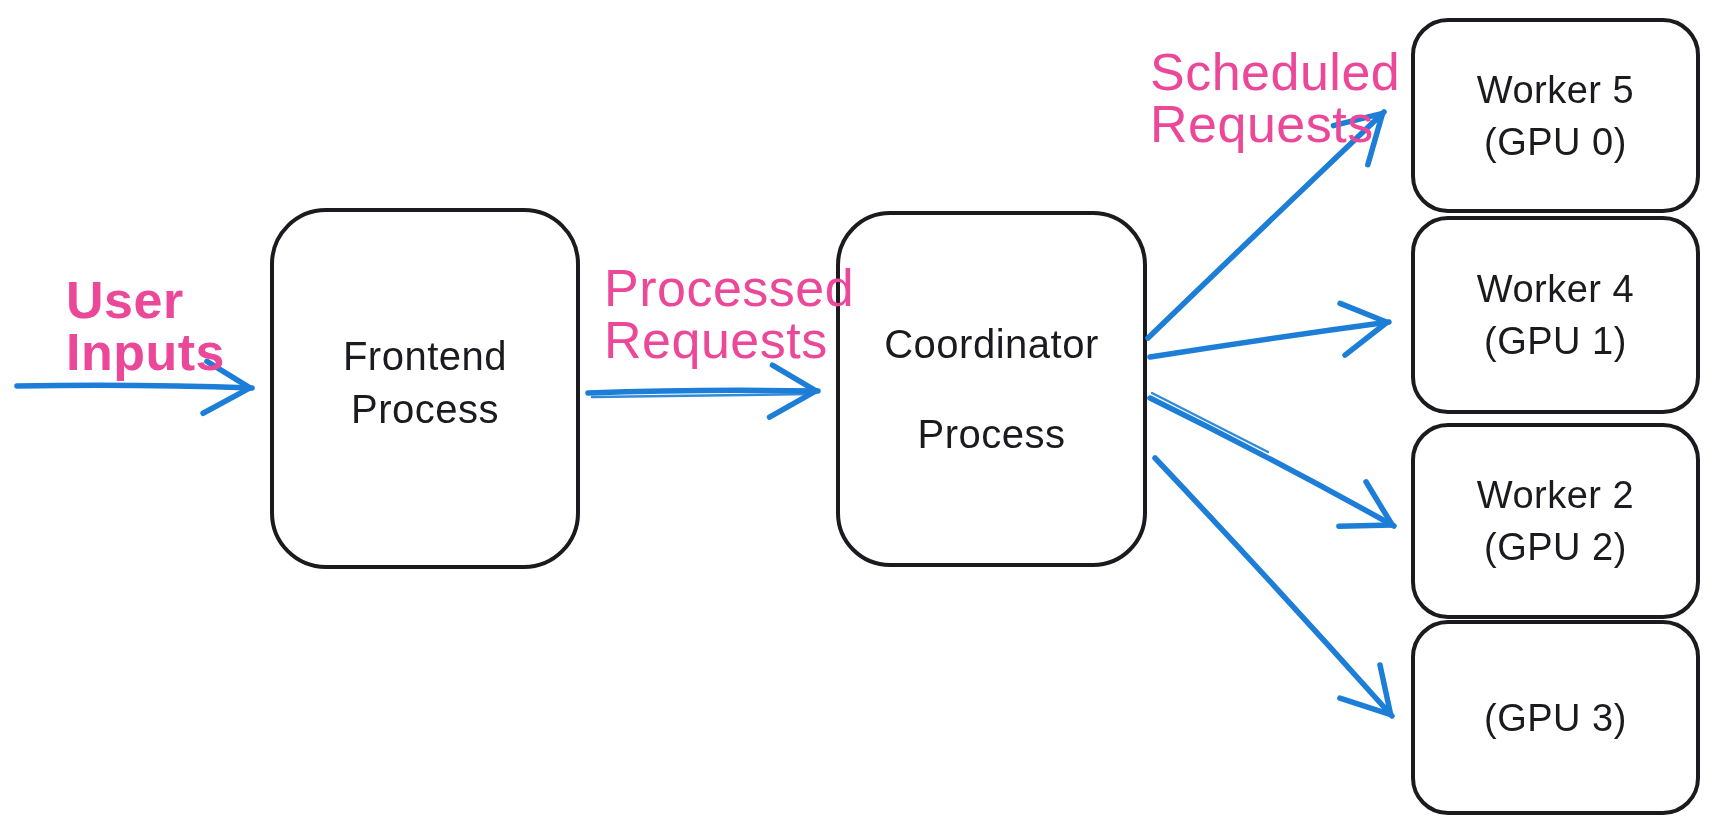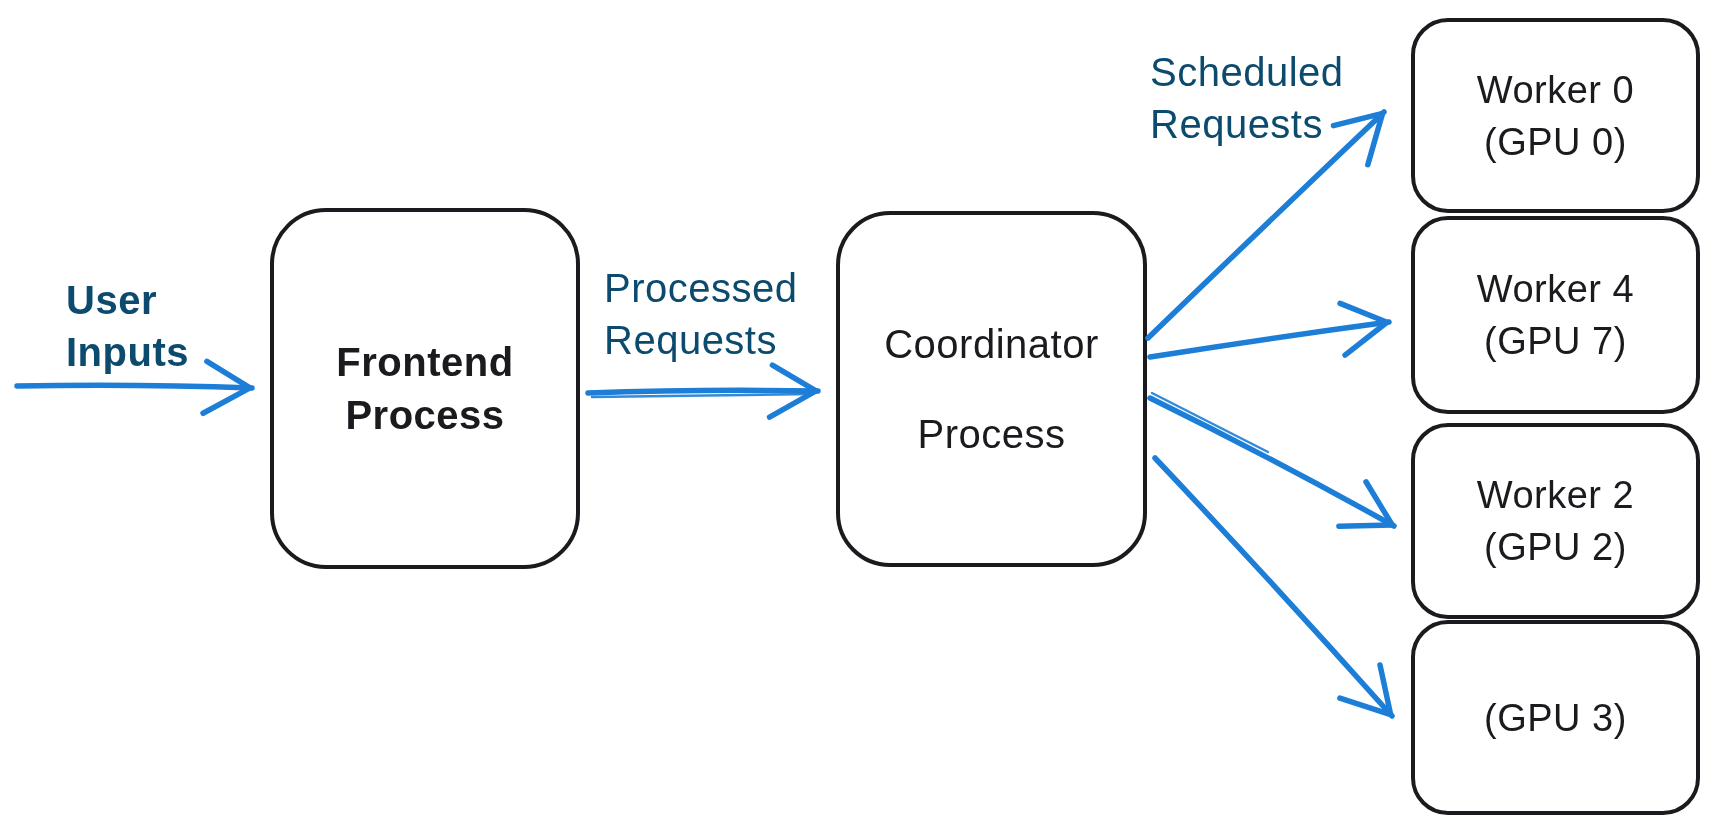--- a/index.html
+++ b/index.html
@@ -30,22 +30,22 @@
     text-align: center;
     color: #1b1b1f;
     letter-spacing: 0.5px;
     pointer-events: none;
   }
   .node-label.big { font-size: 40px; line-height: 53px; }
   .node-label.small { font-size: 38px; line-height: 52px; }
   
   .edge-label {
     position: absolute;
-    color: #0c4a6e;
-    font-size: 40px;
+    color: #ec4899;
+    font-size: 52px;
     line-height: 52px;
     letter-spacing: 0.5px;
     white-space: nowrap;
     pointer-events: none;
   }
   .edge-label span { display: block; }
 </style>
 </head>
 <body>
 
@@ -89,38 +89,38 @@
   <div class="edge-label" style="left:604px; top:262px;">
     <span>Processed</span>
     <span>Requests</span>
   </div>
 
   <div class="edge-label" style="left:1150px; top:46px;">
     <span>Scheduled</span>
     <span>Requests</span>
   </div>
 
-  <div class="node-label big" style="left:272px; top:210px; width:306px; height:357px;font-weight:bold;">
+  <div class="node-label big" style="left:272px; top:204px; width:306px; height:357px;">
     <span>Frontend</span>
     <span>Process</span>
   </div>
 
   <div class="node-label big" style="left:838px; top:213px; width:307px; height:352px;gap:37px;">
     <span>Coordinator</span>
     <span>Process</span>
   </div>
 
   <div class="node-label small" style="left:1413px; top:20px; width:285px; height:191px;">
-    <span>Worker 0</span>
+    <span>Worker 5</span>
     <span>(GPU 0)</span>
   </div>
 
   <div class="node-label small" style="left:1413px; top:218px; width:285px; height:194px;">
     <span>Worker 4</span>
-    <span>(GPU 7)</span>
+    <span>(GPU 1)</span>
   </div>
 
   <div class="node-label small" style="left:1413px; top:425px; width:285px; height:192px;">
     <span>Worker 2</span>
     <span>(GPU 2)</span>
   </div>
 
   <div class="node-label small" style="left:1413px; top:622px; width:285px; height:191px;">
     <span>(GPU 3)</span>
   </div>

